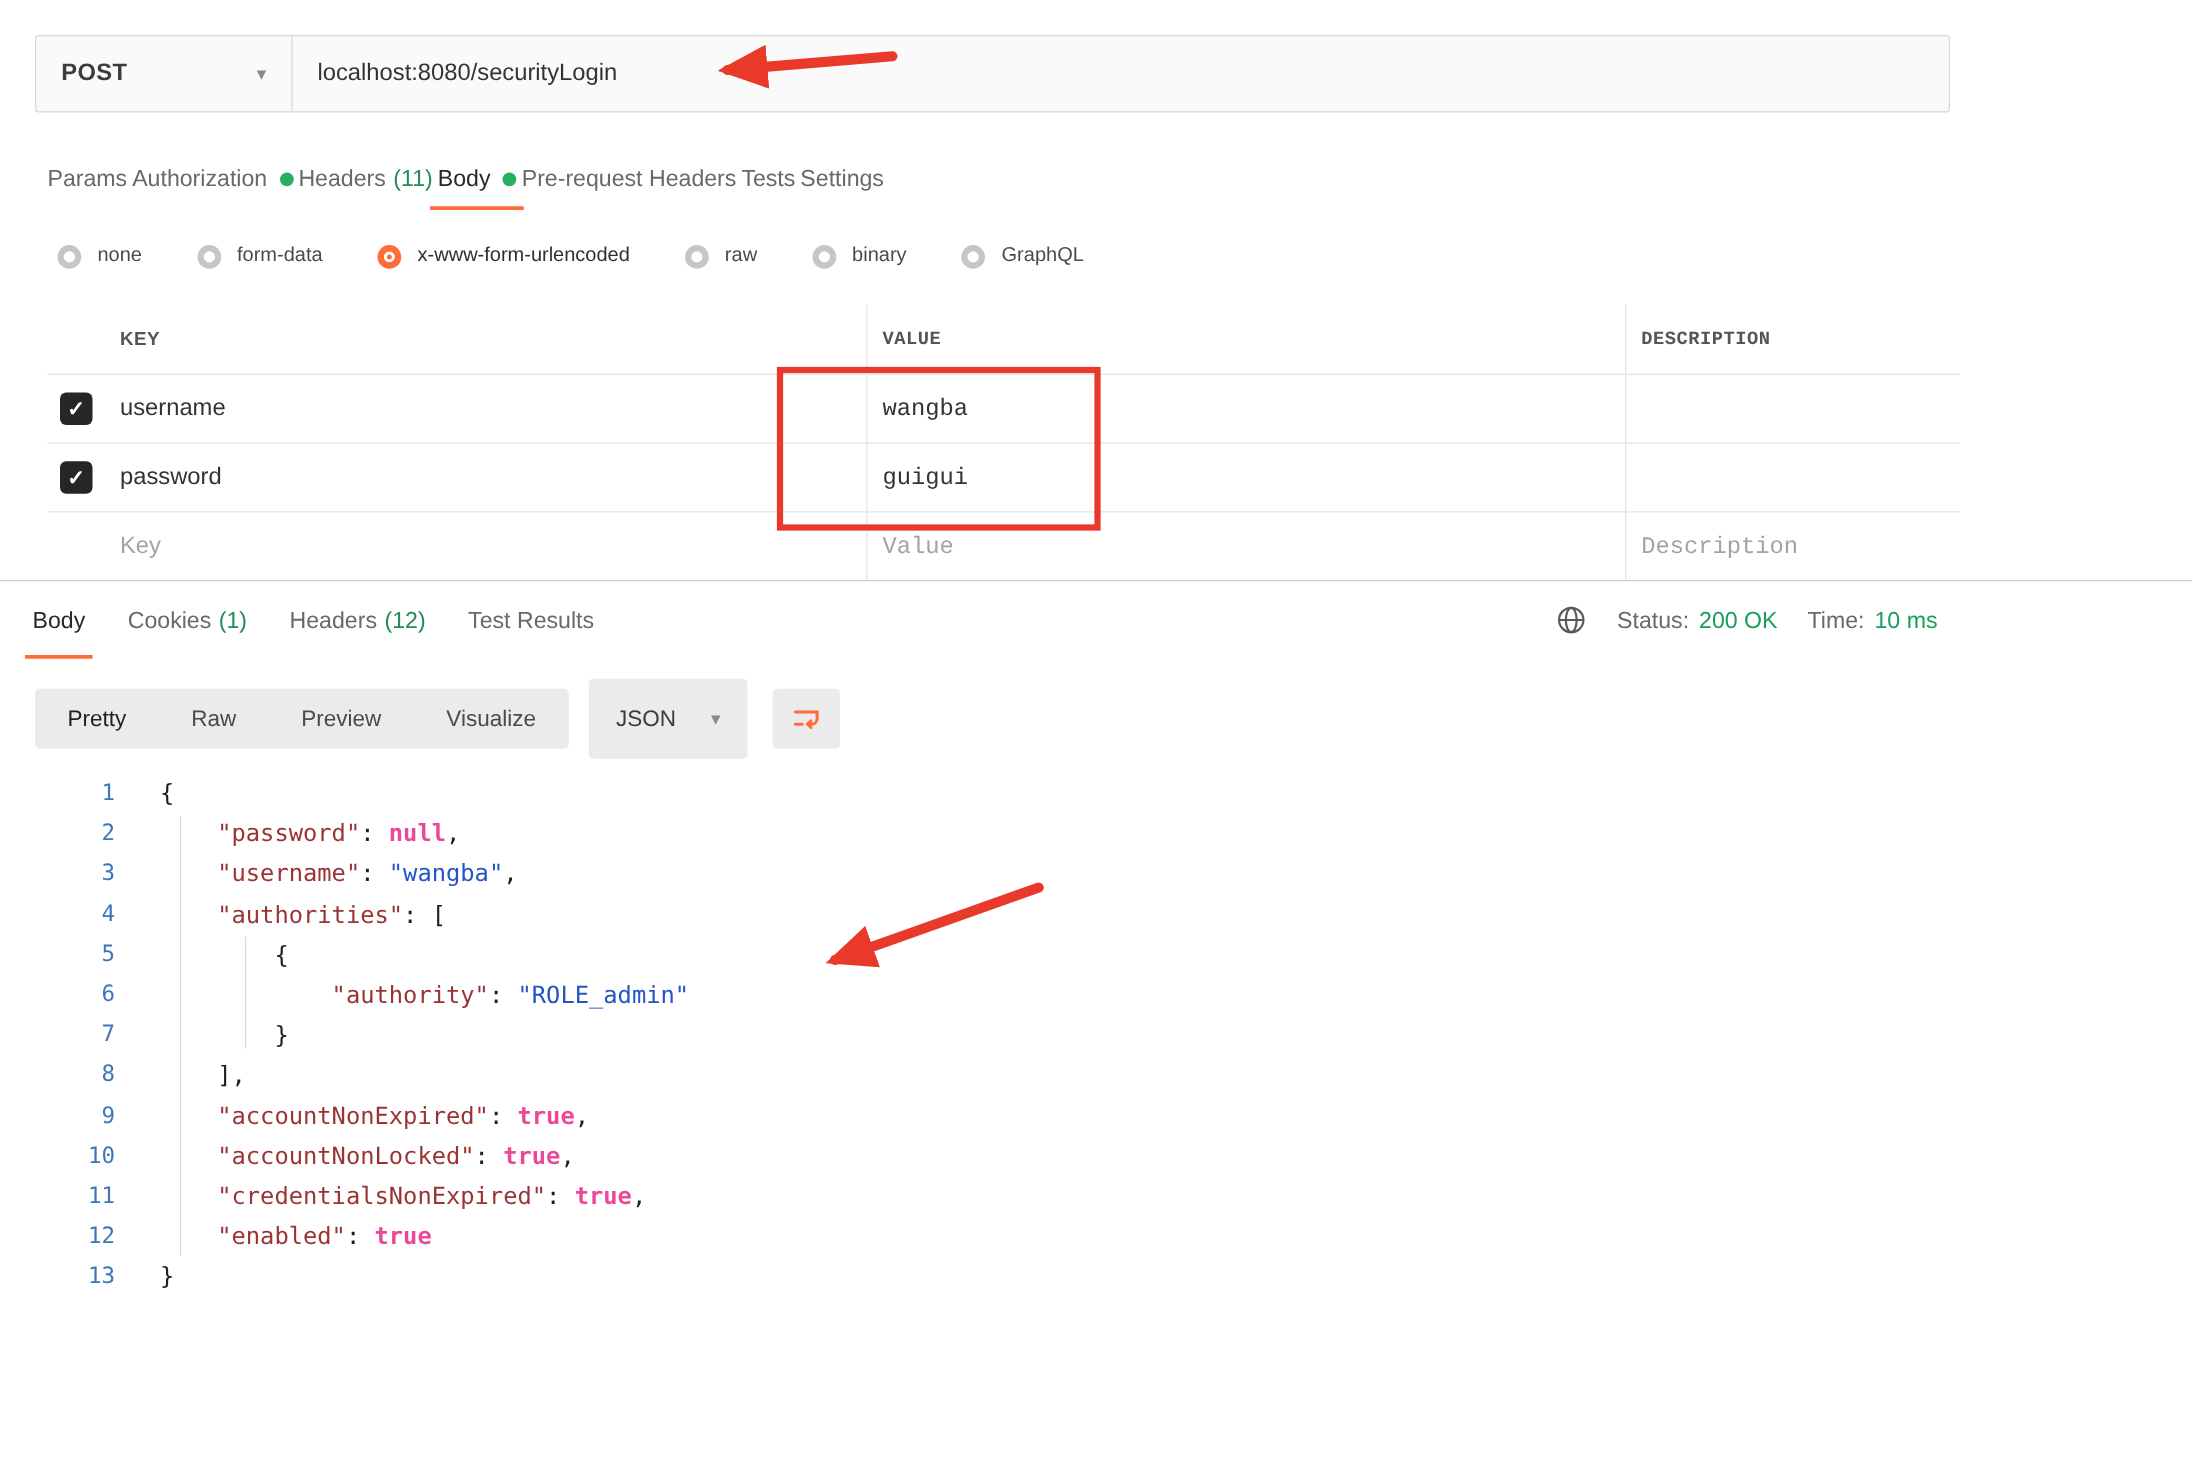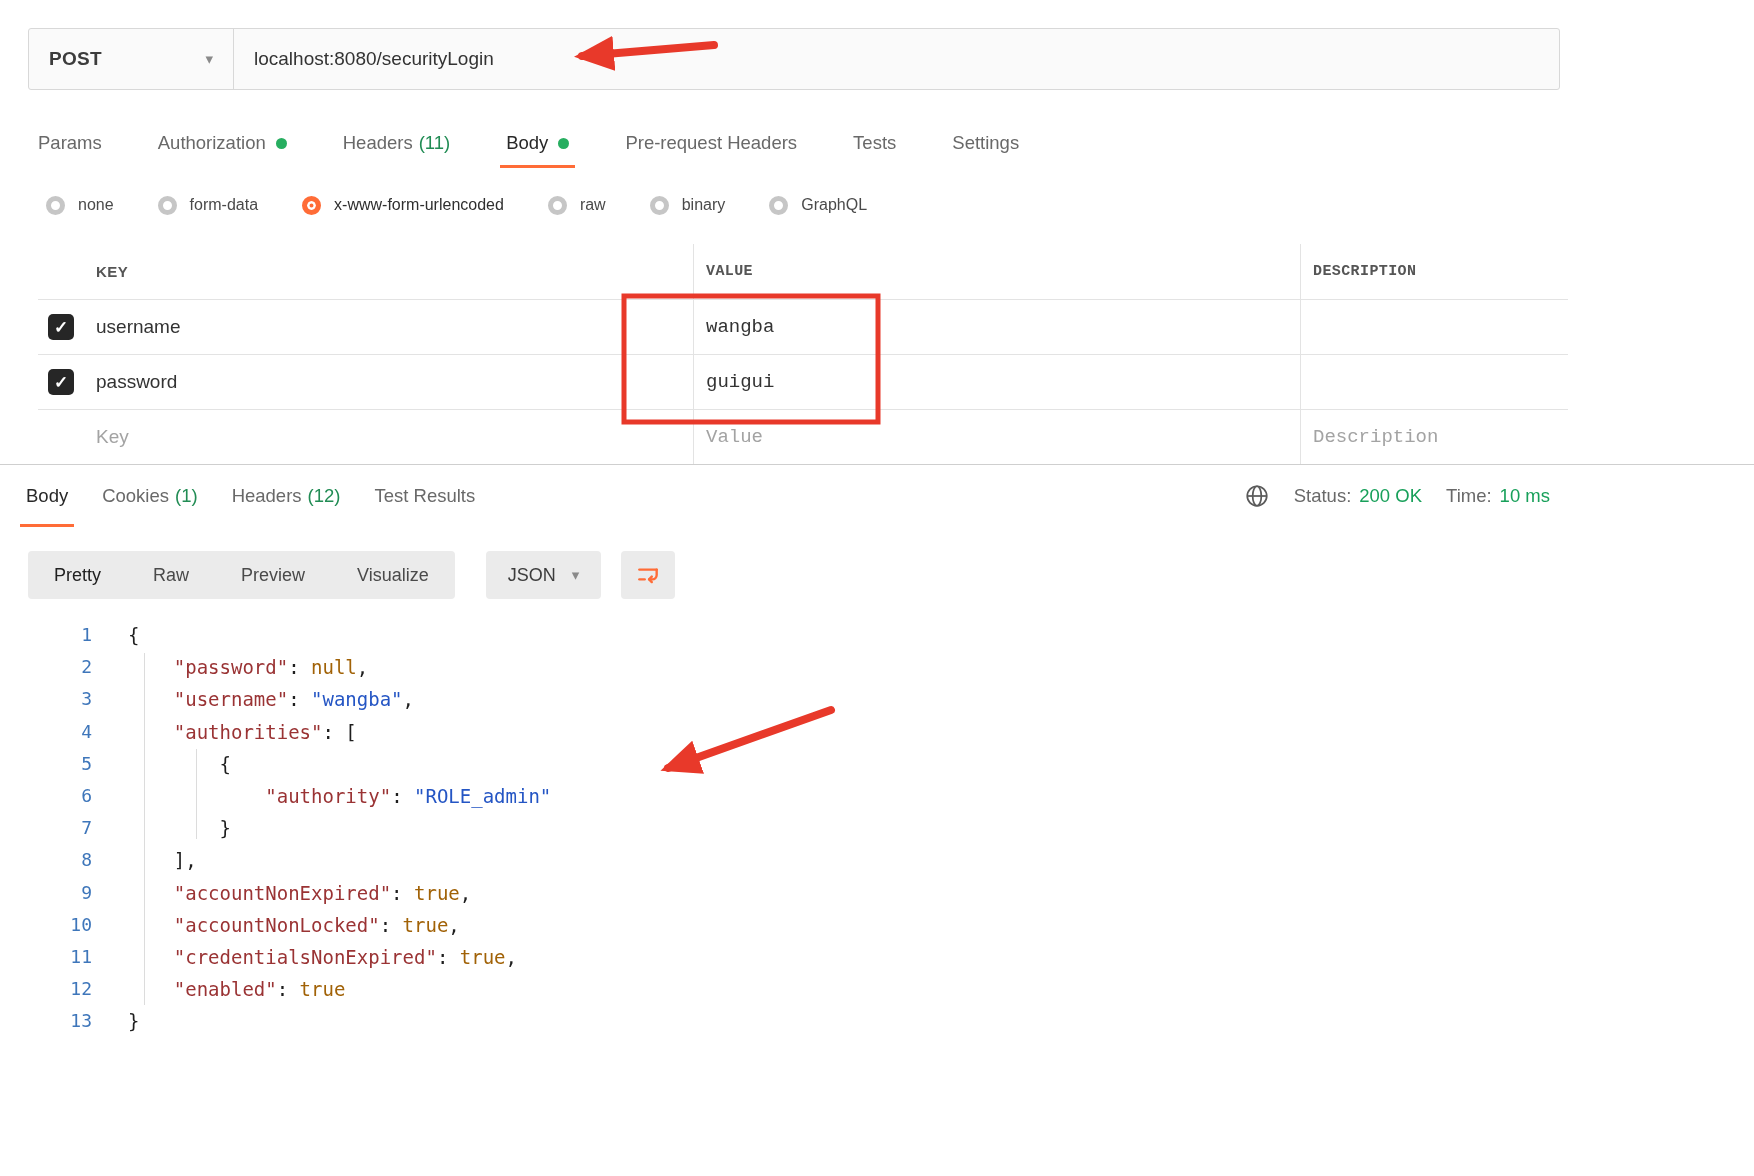--- a/index.html
+++ b/index.html
@@ -17,21 +17,21 @@
   }
   .method {
     display:flex; align-items:center; justify-content:space-between;
     width:205px; padding:0 20px; border-right:1px solid #d8d8d8; cursor:pointer;
   }
   .method-label { font-size:19px; font-weight:600; color:#3c3c3c; letter-spacing:.3px; }
   .chev { color:#8a8a8a; font-size:15px; }
   .url-input { display:flex; align-items:center; flex:1; padding:0 20px; font-size:19px; color:#333; }
 
   
-  .req-tabs { display:flex; align-items:flex-start; gap:52px; height:50px; margin:28px 0 0 36px; }
+  .req-tabs { display:flex; align-items:flex-start; height:50px; margin:28px 0 0 36px; }
   .rtab { position:relative; display:flex; align-items:center; gap:10px; height:100%; font-size:18.5px; color:#696969; cursor:pointer; padding:0 2px; }
   .rtab.active { color:#282828; }
   .rtab.active::after { content:""; position:absolute; left:-4px; right:-4px; bottom:0; height:3px; background:#ff6c37; }
   .dot { width:11px; height:11px; border-radius:50%; background:#27ae60; }
   .tab-count { color:#218c54; margin-left:-4px; }
 
   
   .modes { display:flex; align-items:center; gap:44px; height:46px; margin:14px 0 0 46px; }
   .mode { display:flex; align-items:center; gap:13px; cursor:pointer; }
   .radio { width:19px; height:19px; border-radius:50%; border:5px solid #c6c6c6; background:#fff; }
@@ -62,32 +62,32 @@
   .meta-pair { display:flex; align-items:center; gap:8px; font-size:18.5px; }
   .meta-label { color:#696969; }
   .meta-value { color:#18a05a; }
   .globe { display:flex; align-items:center; cursor:pointer; }
 
   
   .resp-toolbar { display:flex; align-items:center; height:48px; margin:24px 0 0 28px; gap:16px; }
   .segmented { display:flex; height:48px; background:#ebebeb; border-radius:4px; overflow:hidden; }
   .seg { display:flex; align-items:center; padding:0 26px; font-size:18px; color:#4a4a4a; cursor:pointer; }
   .seg.active { color:#212121; }
-  .json-dd { display:flex; align-items:center; gap:16px; height:48px; padding:0 22px; background:#ebebeb; border-radius:4px; font-size:18px; color:#3c3c3c; cursor:pointer;margin-left:15px; }
+  .json-dd { display:flex; align-items:center; gap:28px; height:64px; padding:0 22px; background:#ebebeb; border-radius:4px; font-size:18px; color:#3c3c3c; cursor:pointer; }
   .wrap-btn { display:flex; align-items:center; justify-content:center; width:54px; height:48px; background:#ebebeb; border:none; border-radius:4px; cursor:pointer; margin-left:4px; }
 
   
   .code-area { position:relative; margin-top:20px; padding-left:36px; font-family:"DejaVu Sans Mono", monospace; }
   .code-line { display:flex; height:32.2px; line-height:32.2px; }
   .ln { flex:none; width:56px; text-align:right; font-size:18px; color:#3e76ba; }
   .lc { padding-left:36px; white-space:pre; font-size:19px; color:#1e1e1e; }
   .tk-p { color:#1e1e1e; }
   .tk-k { color:#9a3334; }
   .tk-s { color:#2455c4; }
-  .tk-b { color:#a16207; font-weight:normal; }
+  .tk-b { color:#ec4899; font-weight:bold; }
   .guide { position:absolute; width:1px; background:#dcdcdc; }
   .g1 { left:144px; top:34px; height:352px; }
   .g2 { left:196px; top:130px; height:90px; }
 
   
   .annotations { position:absolute; left:0; top:0; width:1754px; height:1176px; pointer-events:none; z-index:50; }
 </style>
 </head>
 <body>
 

